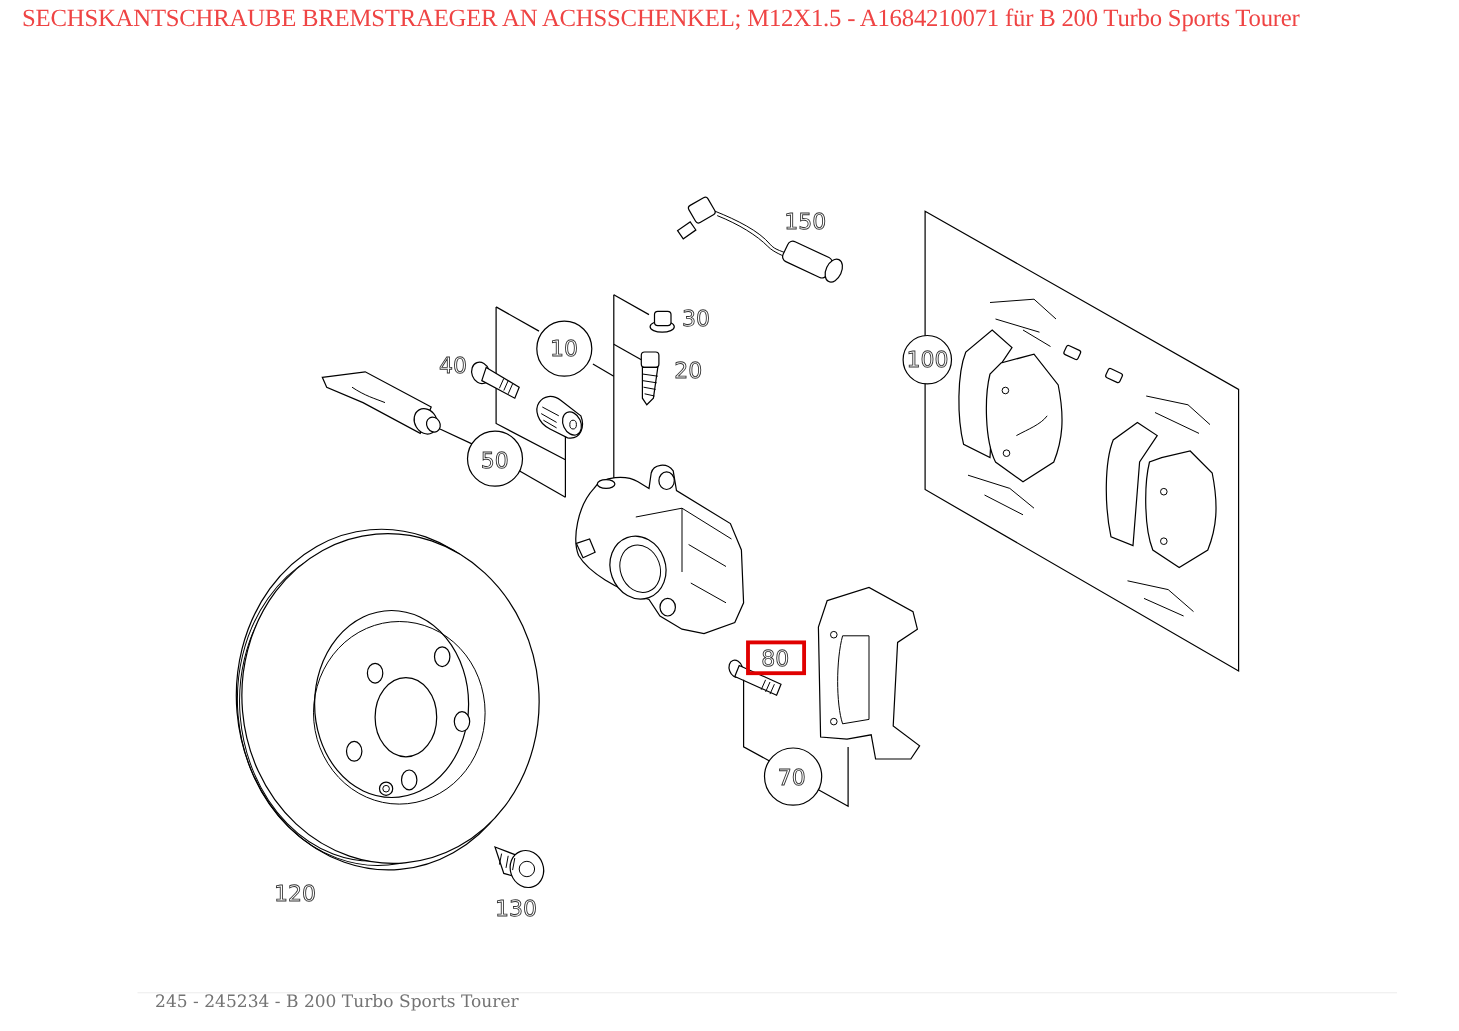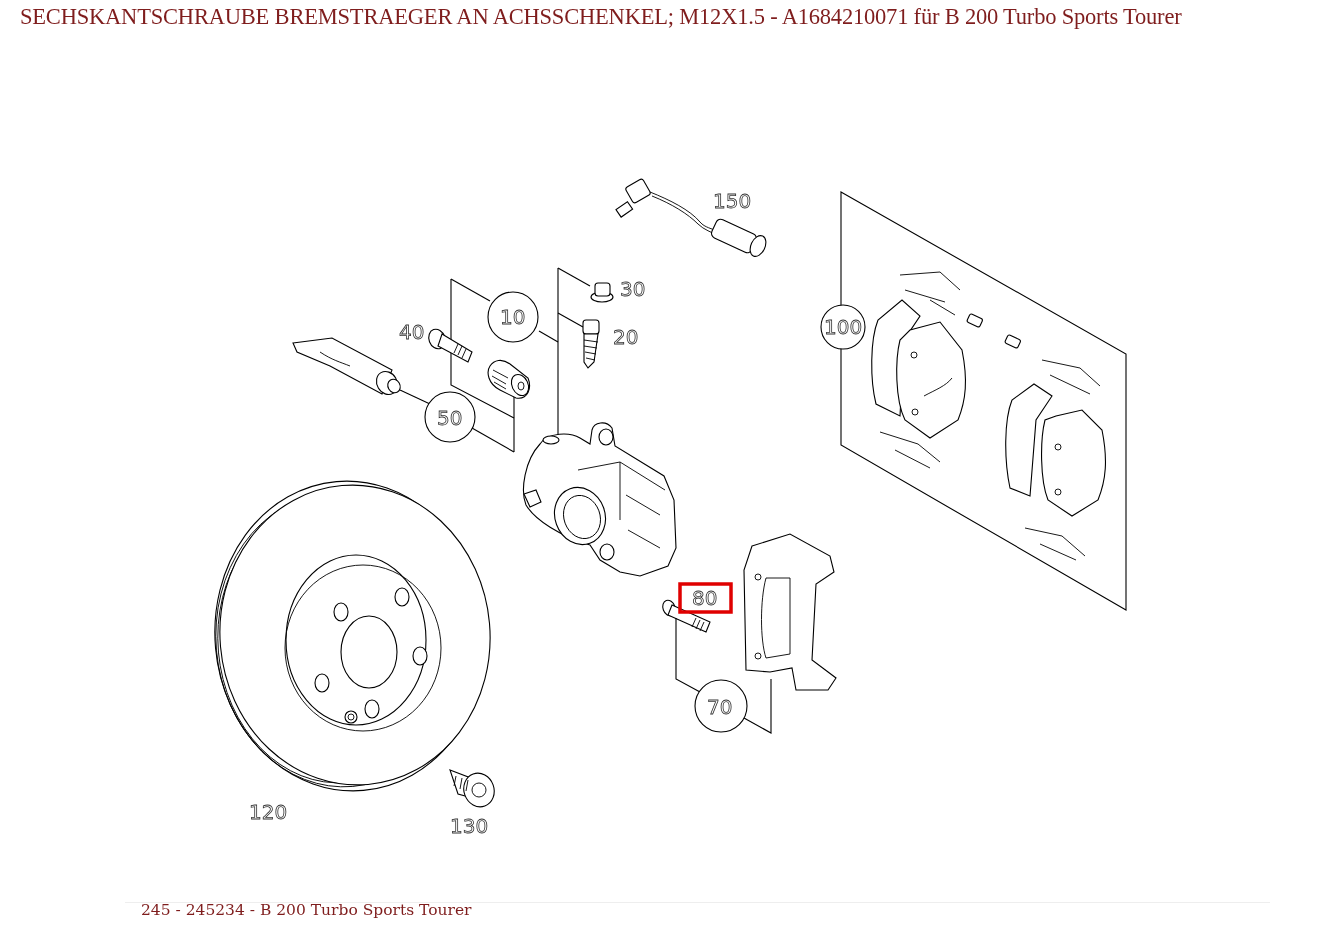--- a/index.html
+++ b/index.html
@@ -1,26 +1,26 @@
 <!DOCTYPE html>
 <html><head>
 <meta charset="utf-8">
 <style>
   html, body { margin:0; padding:0; background:#ffffff; }
   body { width:1326px; height:937px; position:relative; overflow:hidden; }
   .title {
     position:absolute; left:20px; top:4px; white-space:nowrap;
-    font-family:"Liberation Serif","DejaVu Serif",serif; font-size:22.5px; color:#7f1d1d;
+    font-family:"Liberation Serif","DejaVu Serif",serif; font-size:22.5px; color:#ef4444;
     letter-spacing:-0.2px;
   }
   .diagram { position:absolute; left:0; top:0; width:1326px; height:937px; }
   .footer-line { position:absolute; left:125px; top:902px; width:1145px; height:1px; background:#eeeeee; }
   .footer {
     position:absolute; left:141px; top:901px; white-space:nowrap;
-    font-family:"DejaVu Serif","Liberation Serif",serif; font-size:15.5px; color:#7f1d1d;
+    font-family:"DejaVu Serif","Liberation Serif",serif; font-size:15.5px; color:#737373;
   }
   .callout-text { font-family:"DejaVu Sans","Liberation Sans",sans-serif; font-size:20px; fill:#fff; stroke:#333; stroke-width:0.8px; }
   .ln { fill:none; stroke:#000; stroke-width:1.1; }
   .ln2 { fill:none; stroke:#000; stroke-width:0.9; }
   .part { fill:#fff; stroke:#000; stroke-width:1.1; }
 </style>
 </head>
 <body>
 
 <div class="title">SECHSKANTSCHRAUBE BREMSTRAEGER AN ACHSSCHENKEL; M12X1.5 - A1684210071 für B 200 Turbo Sports Tourer</div>

